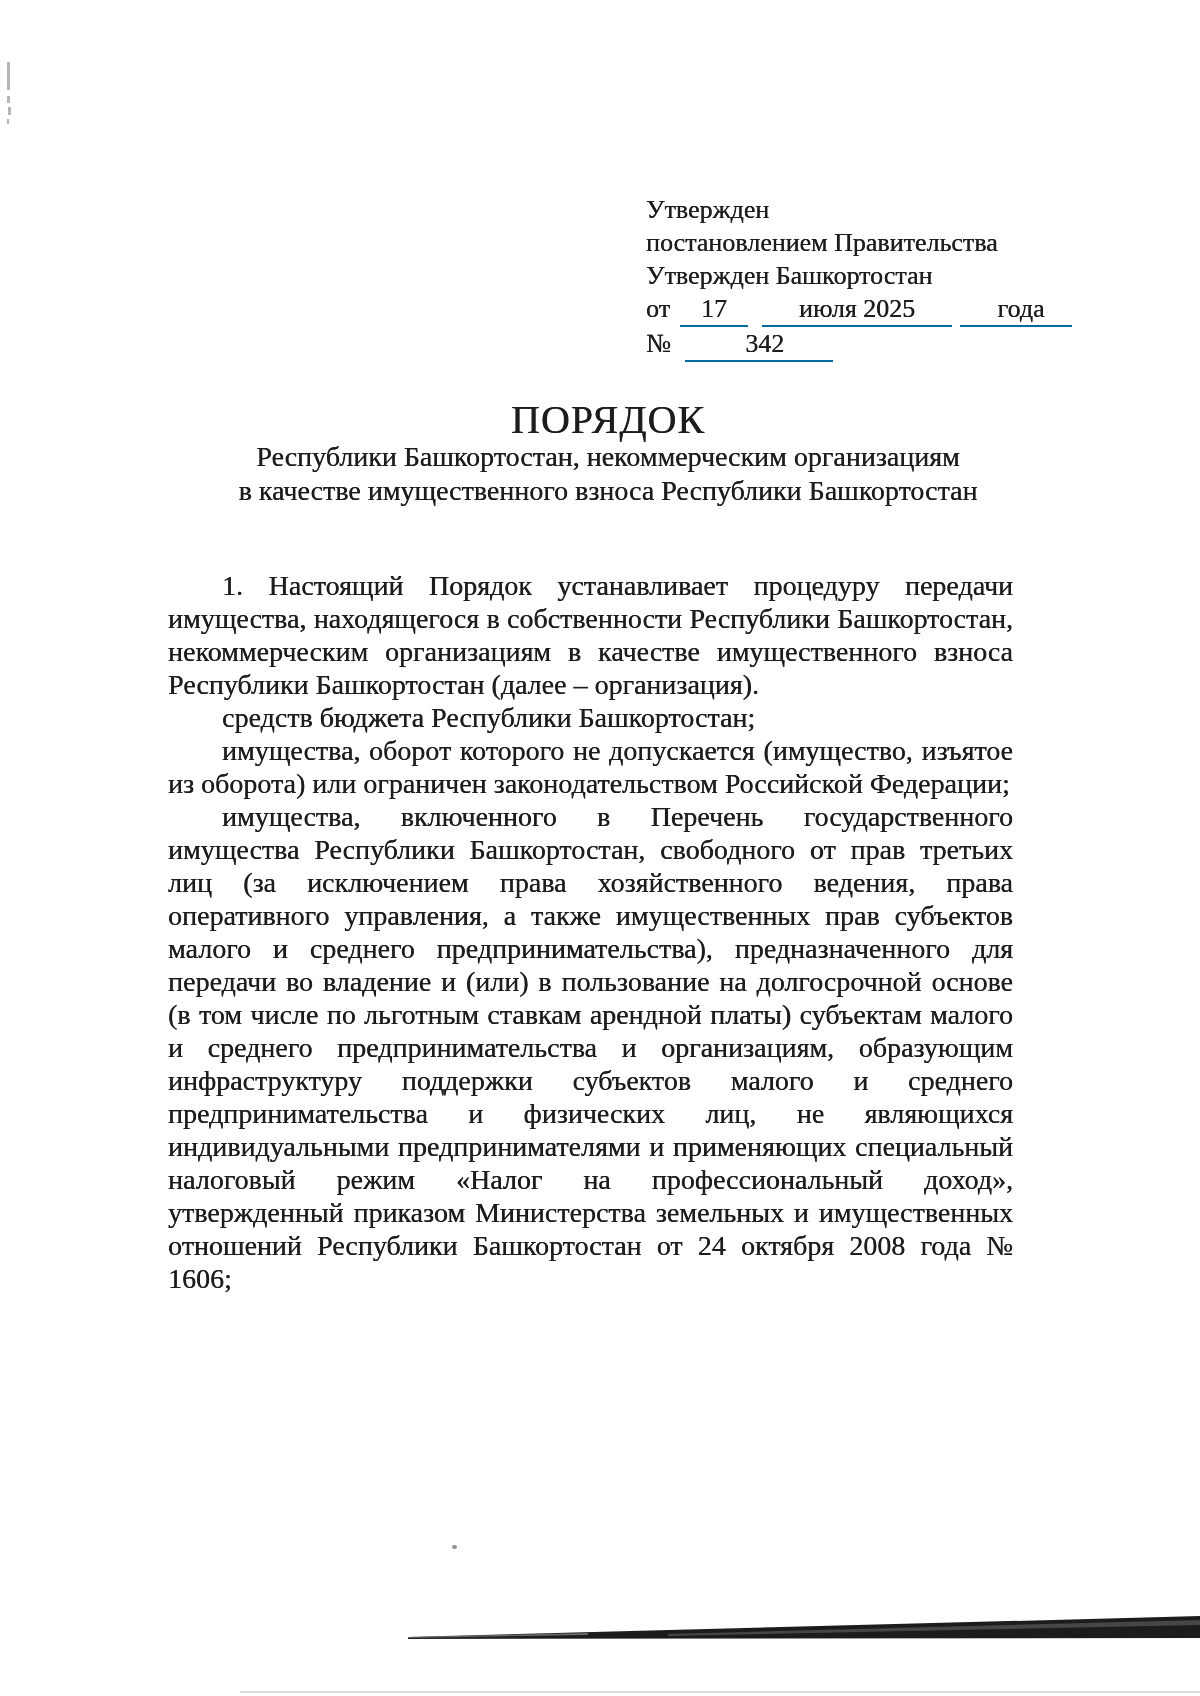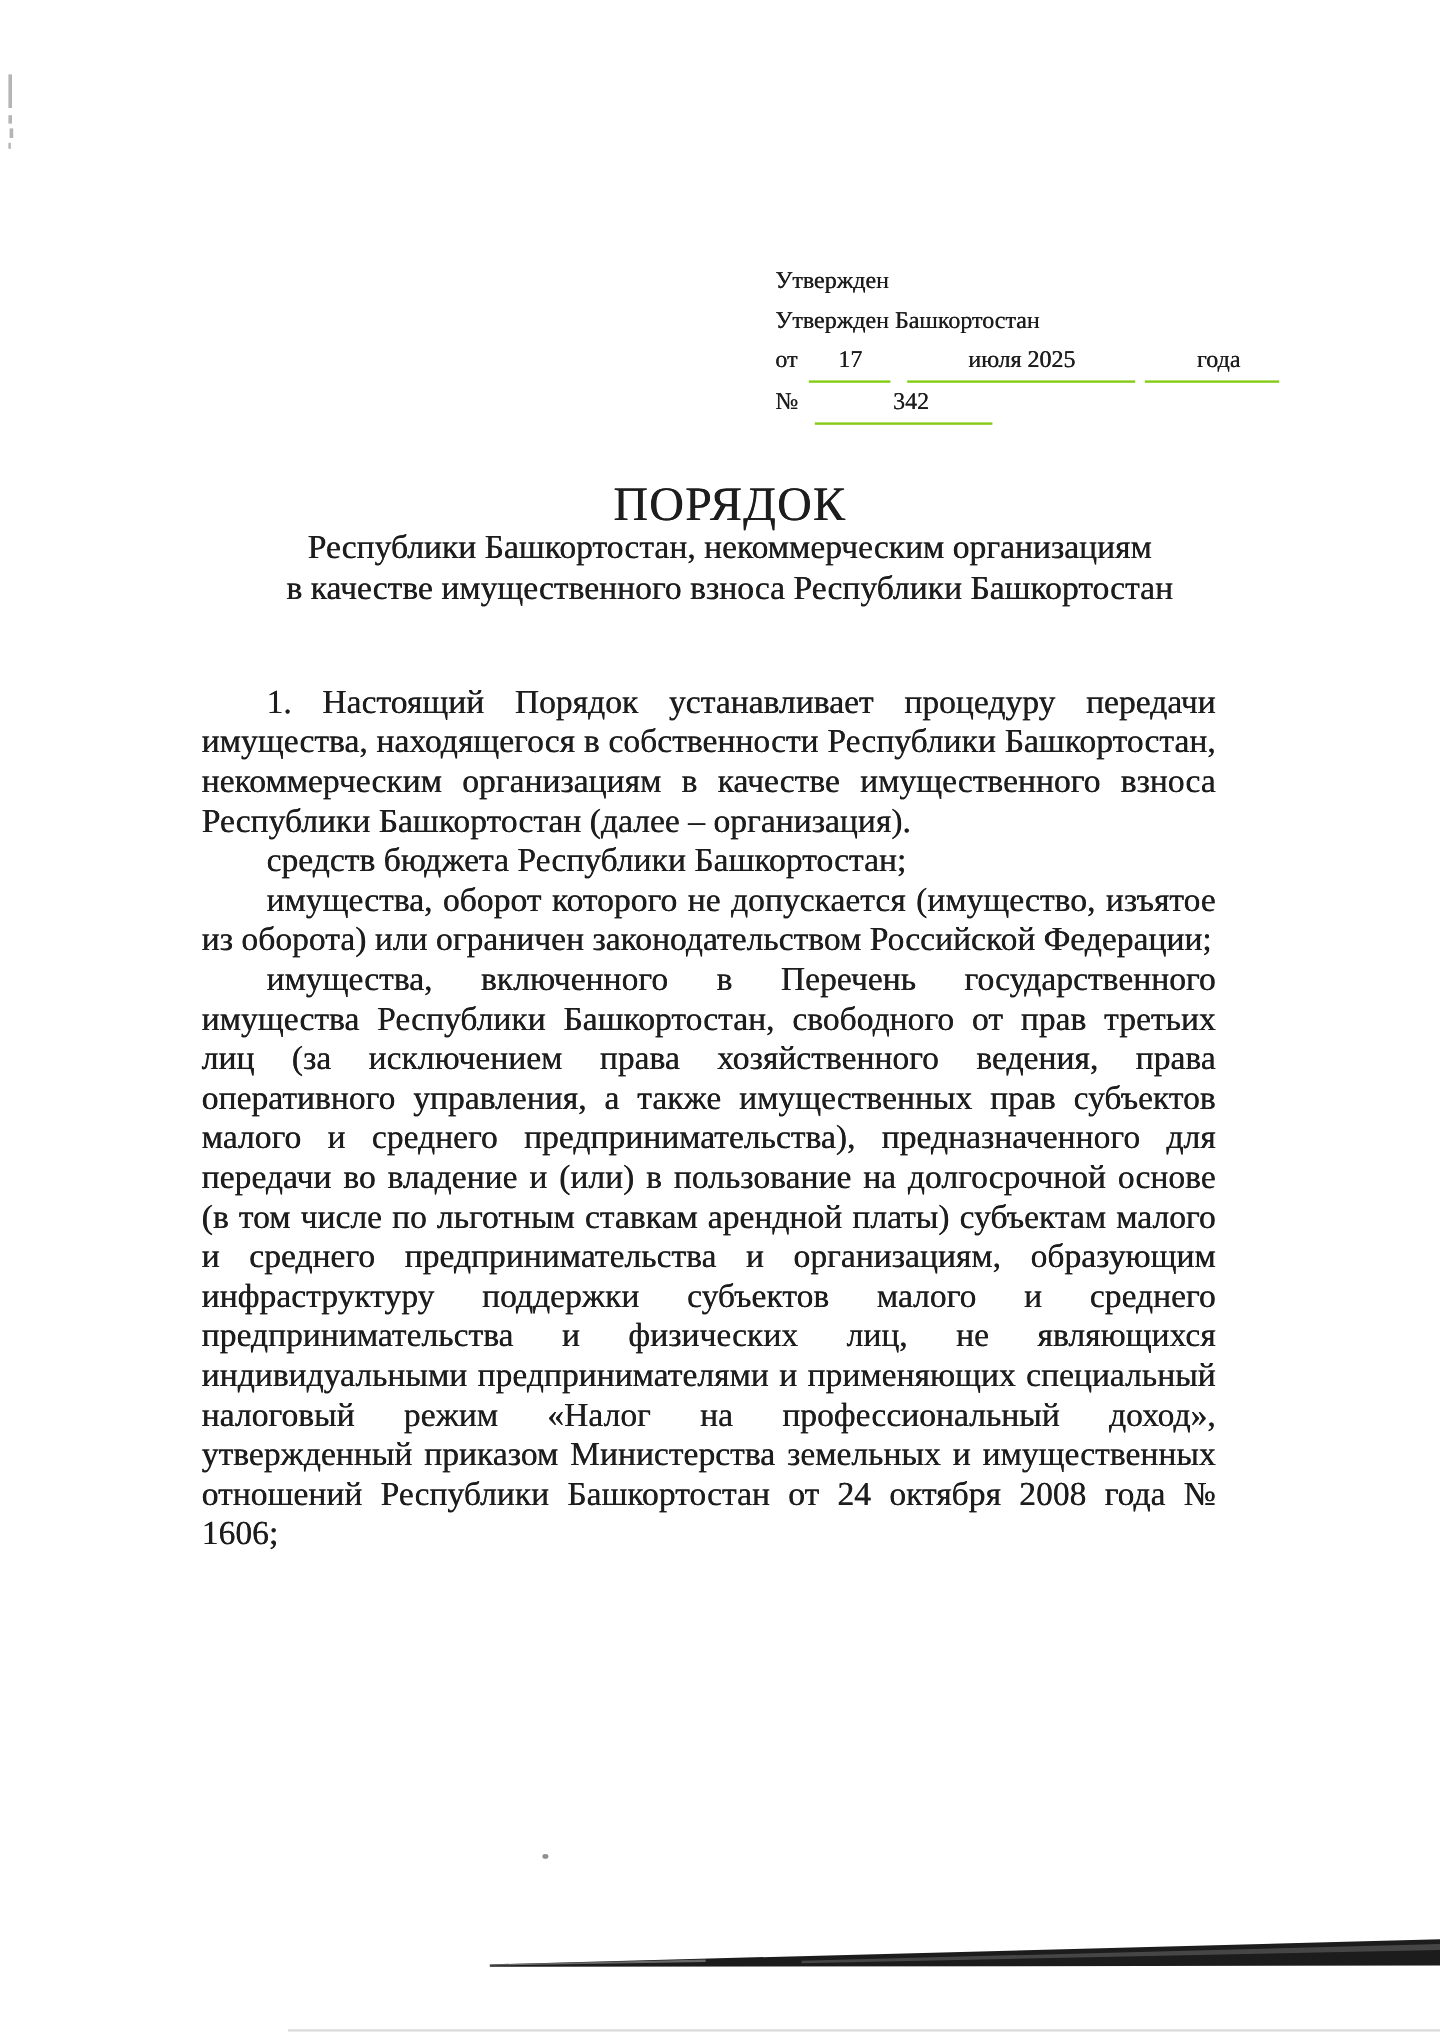--- a/index.html
+++ b/index.html
@@ -15,29 +15,29 @@
   }
   .page {
     position: absolute;
     inset: 0;
     background: #ffffff;
   }
   
   .approval {
     position: absolute;
     left: 646px;
-    top: 218px;
-    font-size: 20px;
+    top: 193px;
+    font-size: 26px;
     line-height: 33px;
     white-space: nowrap;
     text-shadow: 0.3px 0 0 currentColor;
   }
   .approval .fill {
     display: inline-block;
-    border-bottom: 2px solid #84cc16;
+    border-bottom: 2px solid #0369a1;
     text-align: center;
   }
   .date-prefix { margin-right: 10px; }
   .date-day   { min-width: 68px; }
   .date-my    { min-width: 190px; margin-left: 14px; }
   .date-yr    { min-width: 112px; margin-left: 8px; padding-left: 10px; text-align: left; }
   .num-sign   { margin-right: 14px; }
   .num-val    { min-width: 148px; padding-left: 12px; text-align: left; }
   
   .title-block {
@@ -111,20 +111,21 @@
 
   <div class="margin-marks">
     <div class="mark mark-line"></div>
     <div class="mark mark-dash1"></div>
     <div class="mark mark-dash2"></div>
     <div class="mark mark-dash3"></div>
   </div>
 
   <div class="approval">
     <div>Утвержден</div>
+    <div>постановлением Правительства</div>
     <div>Утвержден Башкортостан</div>
     <div>
       <span class="date-prefix">от</span><span class="fill date-day">17</span><span class="fill date-my">июля 2025</span><span class="fill date-yr">года</span>
     </div>
     <div>
       <span class="num-sign">№</span><span class="fill num-val">342</span>
     </div>
   </div>
 
   <div class="title-block">

